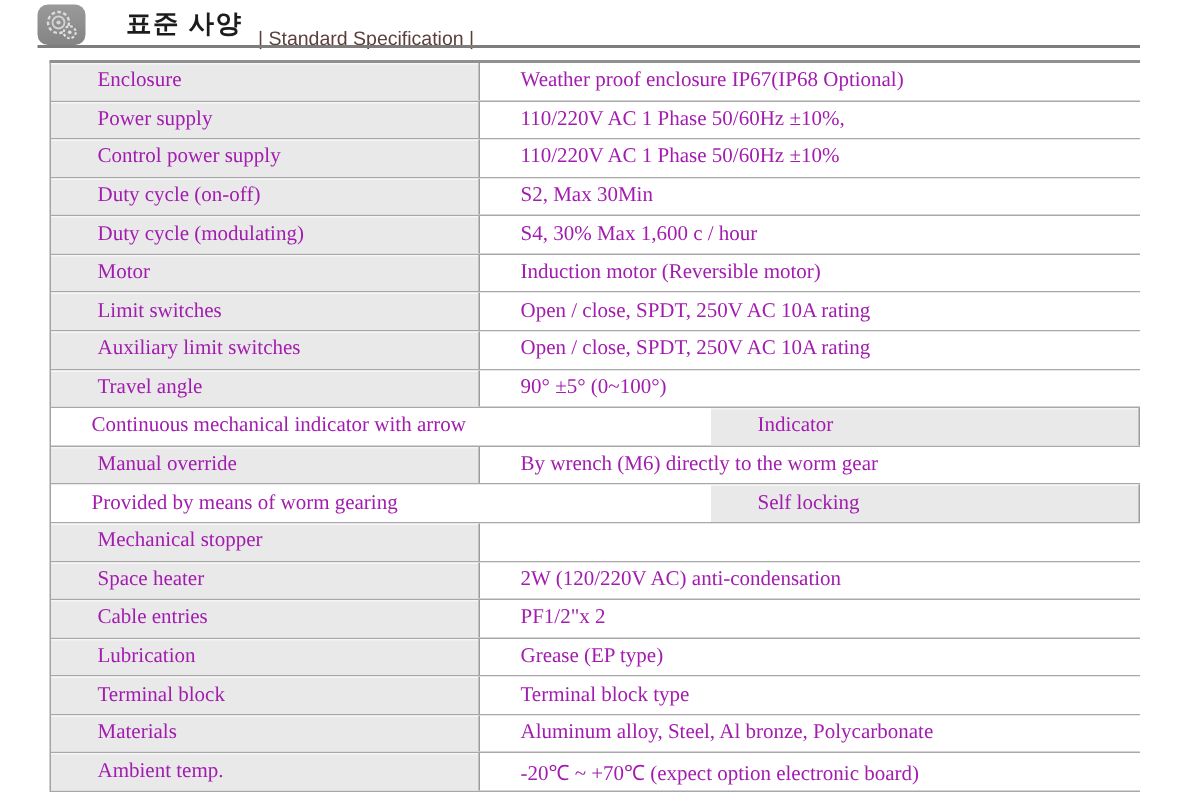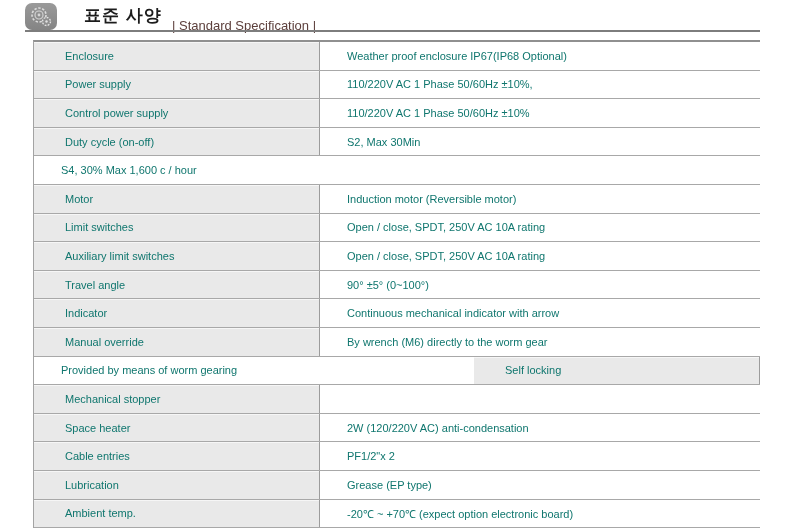--- a/index.html
+++ b/index.html
@@ -72,24 +72,25 @@
   }
   .row {
     flex: 1;
     display: flex;
     border-bottom: 1px solid #a8a8a8;
     background: #ffffff;
   }
   .cell {
     display: flex;
     align-items: center;
-    font-size: 11px;
-    color: #0f766e;
+    font-size: 14px;
+    color: #a21caf;
     white-space: nowrap;
     overflow: hidden;
+    font-family: Liberation Serif, serif;
   }
   .cell.label {
     width: 286px;
     background: #e9e9e9;
     border-right: 1px solid #9c9c9c;
     padding-left: 31px;
     box-sizing: border-box;
     box-shadow: inset 0 1px 0 #f6f6f6;
   }
   .cell.value {
@@ -127,41 +128,42 @@
       </div>
       <div class="row">
         <div class="cell label">Control power supply</div>
         <div class="cell value">110/220V AC 1 Phase 50/60Hz ±10%</div>
       </div>
       <div class="row">
         <div class="cell label">Duty cycle (on-off)</div>
         <div class="cell value">S2, Max 30Min</div>
       </div>
       <div class="row">
+        <div class="cell label">Duty cycle (modulating)</div>
         <div class="cell value">S4, 30% Max 1,600 c / hour</div>
       </div>
       <div class="row">
         <div class="cell label">Motor</div>
         <div class="cell value">Induction motor (Reversible motor)</div>
       </div>
       <div class="row">
         <div class="cell label">Limit switches</div>
         <div class="cell value">Open / close, SPDT, 250V AC 10A rating</div>
       </div>
       <div class="row">
         <div class="cell label">Auxiliary limit switches</div>
         <div class="cell value">Open / close, SPDT, 250V AC 10A rating</div>
       </div>
       <div class="row">
         <div class="cell label">Travel angle</div>
         <div class="cell value">90°  ±5° (0~100°)</div>
       </div>
       <div class="row">
+        <div class="cell value">Continuous mechanical indicator with arrow</div>
         <div class="cell label">Indicator</div>
-        <div class="cell value">Continuous mechanical indicator with arrow</div>
       </div>
       <div class="row">
         <div class="cell label">Manual override</div>
         <div class="cell value">By wrench (M6) directly to the worm gear</div>
       </div>
       <div class="row">
         <div class="cell value">Provided by means of worm gearing</div>
         <div class="cell label">Self locking</div>
       </div>
       <div class="row">
@@ -173,18 +175,26 @@
       </div>
       <div class="row">
         <div class="cell label">Cable entries</div>
         <div class="cell value">PF1/2"x 2</div>
       </div>
       <div class="row">
         <div class="cell label">Lubrication</div>
         <div class="cell value">Grease (EP type)</div>
       </div>
       <div class="row">
+        <div class="cell label">Terminal block</div>
+        <div class="cell value">Terminal block type</div>
+      </div>
+      <div class="row">
+        <div class="cell label">Materials</div>
+        <div class="cell value">Aluminum alloy, Steel, Al bronze, Polycarbonate</div>
+      </div>
+      <div class="row">
         <div class="cell label">Ambient temp.</div>
         <div class="cell value">-20℃ ~ +70℃ (expect option electronic board)</div>
       </div>
     </div>
 
 </div>
 
 </body></html>

